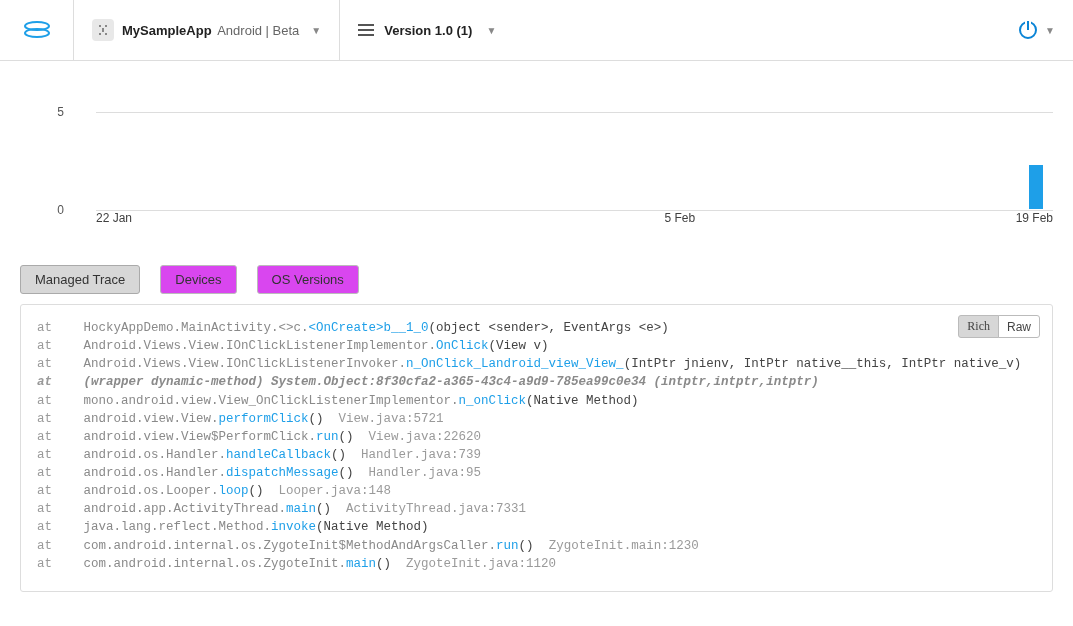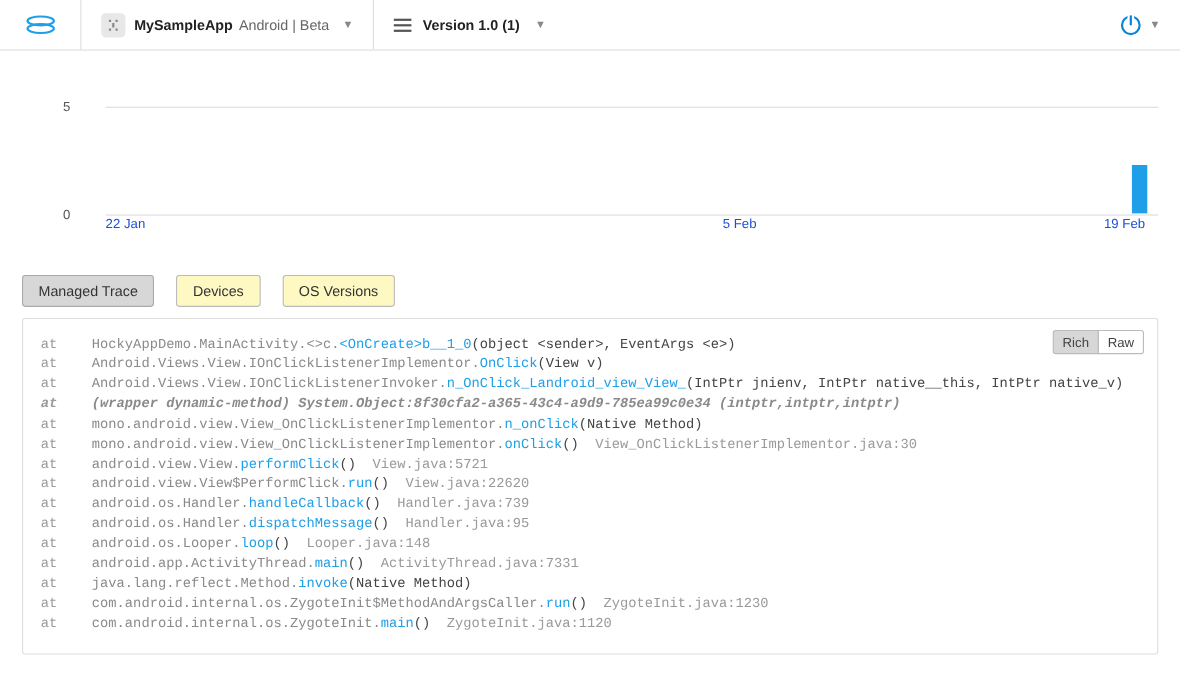--- a/index.html
+++ b/index.html
@@ -1,17 +1,17 @@
 <!DOCTYPE html>
 <html><head>
 <meta charset="utf-8">
 <style>
   * { box-sizing: border-box; margin: 0; padding: 0; }
   body { font-family: -apple-system, "Segoe UI", Helvetica, Arial, sans-serif; font-size: 13px; color: #333; background: #fff; width: 1073px; }
-  .topbar { display: flex; align-items: center; height: 46px; border-bottom: 1px solid #ddd; }
+  .topbar { display: flex; align-items: center; height: 61px; border-bottom: 1px solid #ddd; }
   .logo-cell { width: 74px; display:flex; align-items:center; justify-content:center; border-right:1px solid #ddd; height:100%; }
   .logo-cell svg { width:28px; height:20px; }
   .app-cell { display:flex; align-items:center; gap:8px; padding:0 18px; border-right:1px solid #ddd; height:100%; cursor:pointer; }
   .app-icon { width:22px; height:22px; border-radius:4px; background:#e8e8e8; display:flex; align-items:center; justify-content:center; color:#7a7a7a; }
   .app-name { font-weight:700; color:#222; }
   .app-plat { color:#666; font-weight:400; margin-left:2px; }
   .caret { font-size:10px; color:#888; margin-left:4px; }
   .version-cell { display:flex; align-items:center; gap:10px; padding:0 18px; height:100%; cursor:pointer; }
   .hamburger { display:flex; flex-direction:column; gap:3px; }
   .hamburger span { display:block; width:16px; height:2px; background:#555; }
@@ -21,32 +21,32 @@
   .power-icon { width:18px; height:18px; border:2px solid #0a84d6; border-radius:50%; position:relative; }
   .power-icon::after { content:""; position:absolute; left:50%; top:-2px; width:2px; height:9px; background:#0a84d6; transform:translateX(-50%); box-shadow:0 0 0 2px #fff; }
 
   .chart-area { padding: 8px 20px 0 20px; }
   .chart { position:relative; height:130px; margin-top: 30px; }
   .y-axis { position:absolute; left:0; top:0; bottom:0; width:54px; }
   .y-tick { position:absolute; right:10px; font-size:12px; color:#555; transform:translateY(-50%); }
   .plot { position:absolute; left:54px; right:0; top:0; bottom:0; }
   .gridline { position:absolute; left:22px; right:0; height:1px; background:#ddd; }
   .bar { position:absolute; width:14px; background:#1e9fe8; bottom:20px; }
-  .x-labels { position:absolute; left:22px; right:12px; bottom:0; height:18px; font-size:12px; color:#1d4ed8; }
+  .x-labels { position:absolute; left:22px; right:0; bottom:0; height:18px; font-size:12px; color:#404040; }
   .x-label { position:absolute; transform:translateX(0); }
   .x-label.center { transform:translateX(-50%); }
   .tab-row { display:flex; gap:20px; padding:36px 20px 10px 20px; }
-  .tab-btn { border:1px solid #bbb; background:#fef9c3; border-radius:3px; padding:6px 14px; font-size:13px; cursor:pointer; color:#333; }
+  .tab-btn { border:1px solid #bbb; background:#d946ef; border-radius:3px; padding:6px 14px; font-size:13px; cursor:pointer; color:#333; }
   .tab-btn.active { background:#d7d7d7; border-color:#aaa; }
   .trace-box { margin:0 20px 20px 20px; border:1px solid #ddd; border-radius:3px; padding:14px 16px 18px 16px; position:relative; }
   .mode-toggle { position:absolute; top:10px; right:12px; display:flex; }
   .mode-btn { border:1px solid #bbb; background:#fff; padding:3px 8px; font-size:12px; cursor:pointer; color:#444; }
   .mode-btn:first-child { border-radius:3px 0 0 3px; }
   .mode-btn:last-child { border-radius:0 3px 3px 0; margin-left:-1px; }
-  .mode-btn.active { background:#d7d7d7; }
+  .mode-btn.active { background:#d7d7d7;font-family:Liberation Serif, serif; }
   .trace { font-family: "Courier New", Consolas, monospace; font-size:12.5px; line-height:1.45; color:#8a8a8a; }
   .trace .hdr { font-style:italic; color:#6a6a6a; padding-right:110px; }
   .trace .line { white-space:pre; }
   .trace .at { color:#9a9a9a; }
   .trace .cls { color:#8a8a8a;padding-left:24px; }
   .trace .method { color:#1e9fe8; }
   .trace .args { color:#444; }
   .trace .loc { color:#9a9a9a; }
   .trace .italic { font-style:italic;font-weight:bold; }
 </style>
@@ -115,25 +115,24 @@
     <button class="mode-btn active">Rich</button>
     <button class="mode-btn">Raw</button>
   </div>
   <div class="trace">
     <div id="trace-lines">
         <div class="line"><span class="at">at </span><span class="cls">HockyAppDemo.MainActivity.&lt;&gt;c.</span><span class="method">&lt;OnCreate&gt;b__1_0</span><span class="args">(object &lt;sender&gt;, EventArgs &lt;e&gt;)</span><span class="loc"></span></div>
         <div class="line"><span class="at">at </span><span class="cls">Android.Views.View.IOnClickListenerImplementor.</span><span class="method">OnClick</span><span class="args">(View v)</span><span class="loc"></span></div>
         <div class="line"><span class="at">at </span><span class="cls">Android.Views.View.IOnClickListenerInvoker.</span><span class="method">n_OnClick_Landroid_view_View_</span><span class="args">(IntPtr jnienv, IntPtr native__this, IntPtr native_v)</span><span class="loc"></span></div>
         <div class="line italic"><span class="at">at </span><span class="cls">(wrapper dynamic-method) System.Object:8f30cfa2-a365-43c4-a9d9-785ea99c0e34 (intptr,intptr,intptr)</span><span class="method"></span><span class="args"></span><span class="loc"></span></div>
         <div class="line"><span class="at">at </span><span class="cls">mono.android.view.View_OnClickListenerImplementor.</span><span class="method">n_onClick</span><span class="args">(Native Method)</span><span class="loc"></span></div>
-        <div class="line"><span class="at">at </span><span class="cls">mono.android.view.View_OnClickListenerImplementor.</span><span class="method">onClick</span><span class="args">()</span><span class="loc">  View_OnClickListenerImplementor.java:30</span></div>
         <div class="line"><span class="at">at </span><span class="cls">android.view.View.</span><span class="method">performClick</span><span class="args">()</span><span class="loc">  View.java:5721</span></div>
         <div class="line"><span class="at">at </span><span class="cls">android.view.View$PerformClick.</span><span class="method">run</span><span class="args">()</span><span class="loc">  View.java:22620</span></div>
         <div class="line"><span class="at">at </span><span class="cls">android.os.Handler.</span><span class="method">handleCallback</span><span class="args">()</span><span class="loc">  Handler.java:739</span></div>
         <div class="line"><span class="at">at </span><span class="cls">android.os.Handler.</span><span class="method">dispatchMessage</span><span class="args">()</span><span class="loc">  Handler.java:95</span></div>
         <div class="line"><span class="at">at </span><span class="cls">android.os.Looper.</span><span class="method">loop</span><span class="args">()</span><span class="loc">  Looper.java:148</span></div>
         <div class="line"><span class="at">at </span><span class="cls">android.app.ActivityThread.</span><span class="method">main</span><span class="args">()</span><span class="loc">  ActivityThread.java:7331</span></div>
         <div class="line"><span class="at">at </span><span class="cls">java.lang.reflect.Method.</span><span class="method">invoke</span><span class="args">(Native Method)</span><span class="loc"></span></div>
-        <div class="line"><span class="at">at </span><span class="cls">com.android.internal.os.ZygoteInit$MethodAndArgsCaller.</span><span class="method">run</span><span class="args">()</span><span class="loc">  ZygoteInit.java:1230</span></div>
+        <div class="line"><span class="at">at </span><span class="cls">com.android.internal.os.ZygoteInit$MethodAndArgsCaller.</span><span class="method">run</span><span class="args">()</span><span class="loc">  ZygoteInit.main:1230</span></div>
         <div class="line"><span class="at">at </span><span class="cls">com.android.internal.os.ZygoteInit.</span><span class="method">main</span><span class="args">()</span><span class="loc">  ZygoteInit.java:1120</span></div>
       </div>
   </div>
 </div>
 
 </body></html>

